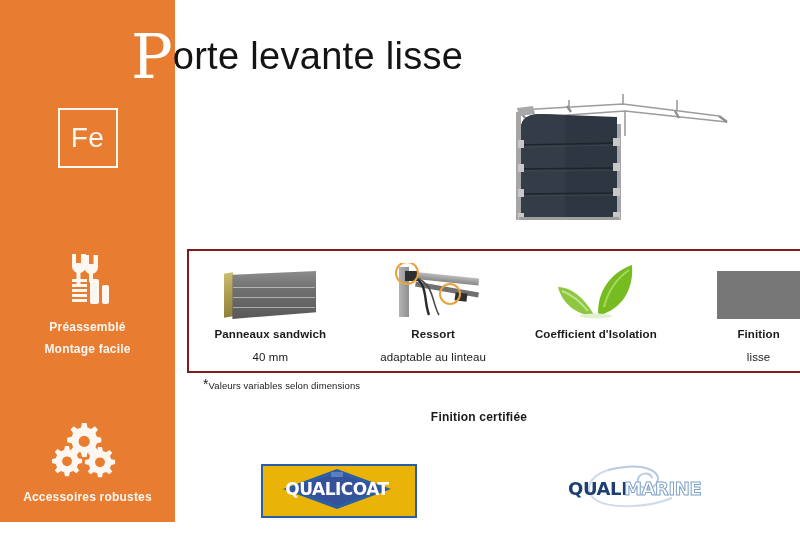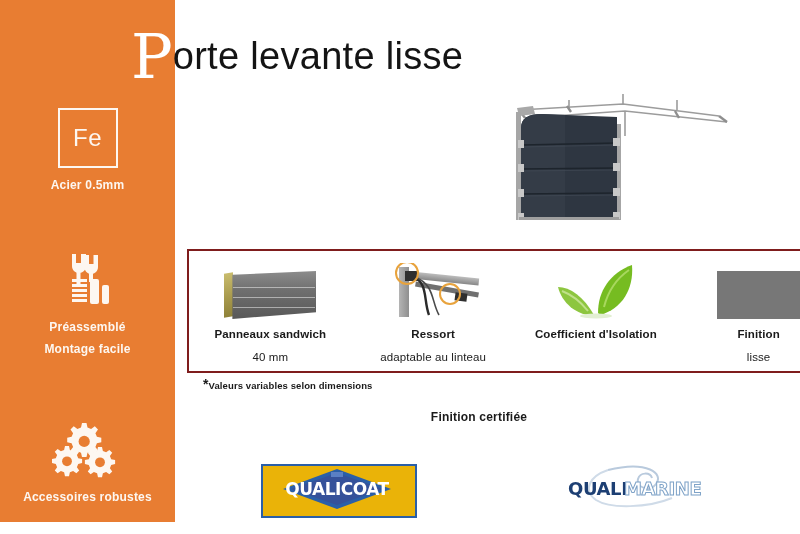--- a/index.html
+++ b/index.html
@@ -4,21 +4,21 @@
 <style>
   html,body{margin:0;padding:0;background:#ffffff;}
   body{width:800px;height:534px;position:relative;overflow:hidden;
        font-family:"Liberation Sans","DejaVu Sans",sans-serif;color:#1a1a1a;}
 
   
   #sidebar{position:absolute;left:0;top:0;width:175px;height:522px;background:#e87d32;}
   .side-block{position:absolute;width:175px;text-align:center;color:#fdf7f1;}
   .fe-box{width:56px;height:56px;border:2px solid #fdf7f1;margin:0 auto;
           display:flex;align-items:center;justify-content:center;
-          font-size:24px;letter-spacing:.5px;color:#fdf7f1;}
+          font-size:28px;letter-spacing:.5px;color:#fdf7f1;}
   .side-label{font-size:12px;font-weight:bold;letter-spacing:.2px;line-height:17px;margin-top:9px;}
   .icon-wrap{width:175px;height:60px;display:flex;align-items:center;justify-content:center;}
 
   
   #title{position:absolute;left:131px;top:22px;height:62px;white-space:nowrap;}
   #title .cap{font-size:62px;line-height:62px;color:#ffffff;font-weight:400;
               font-family:"DejaVu Serif",serif;position:relative;top:4px;}
   #title .rest{font-size:38px;line-height:62px;color:#141414;font-weight:400;
                letter-spacing:.3px;position:relative;top:-5px;margin-top:44px;}
 
@@ -46,40 +46,39 @@
 
   
   .spring{width:96px;height:56px;position:relative;background:#ffffff;overflow:hidden;}
   .spring .rail{position:absolute;background:#9a9a9a;}
   .spring .hl{position:absolute;border:2px solid #e8a33d;border-radius:50%;}
 
   
   .swatch{width:84px;height:48px;background:#777777;}
 
   
-  #footnote{position:absolute;left:203px;top:380px;font-size:9.5px;font-weight:bold;
+  #footnote{position:absolute;left:203px;top:380px;font-size:9.5px;font-weight:normal;
             letter-spacing:.1px;}
   #footnote .star{font-size:14px;vertical-align:top;line-height:9px;}
   #certif{position:absolute;left:0;top:410px;width:800px;text-align:center;
           font-size:12px;font-weight:bold;letter-spacing:.2px;}
   #certif span{margin-left:114px;padding-left:44px;}
 
   
   #qualicoat{position:absolute;left:261px;top:464px;width:152px;height:50px;
              border:2px solid #2a5fa8;background:#eab308;}
   #qualimarine{position:absolute;left:556px;top:464px;width:162px;height:50px;}
 </style>
 </head>
 <body>
 
 <div id="sidebar"></div>
 
 <div class="side-block" style="top:108px;">
   <div class="fe-box">Fe</div>
-  <div class="side-label">Acier 0.5mm</div>
 </div>
 
 <div class="side-block" style="top:250px;">
   <div class="icon-wrap">
     <svg width="60" height="56" viewBox="0 0 60 56" aria-hidden="true">
       <g fill="#fdf7f1">
         <path d="M18 2 l0 9 5 0 0-9 5 0 0 12 c0 4-3 7-7 7 s-7-3-7-7 L14 2 Z"></path>
         <rect x="18.5" y="19" width="4" height="13"></rect>
         <path d="M31 3 l0 9 4.5 0 0-9 4.5 0 0 12c0 4-3 7-6.8 7S26.5 19 26.5 15 L26.5 3 Z"></path>
         <rect x="31" y="20" width="4" height="10"></rect>

